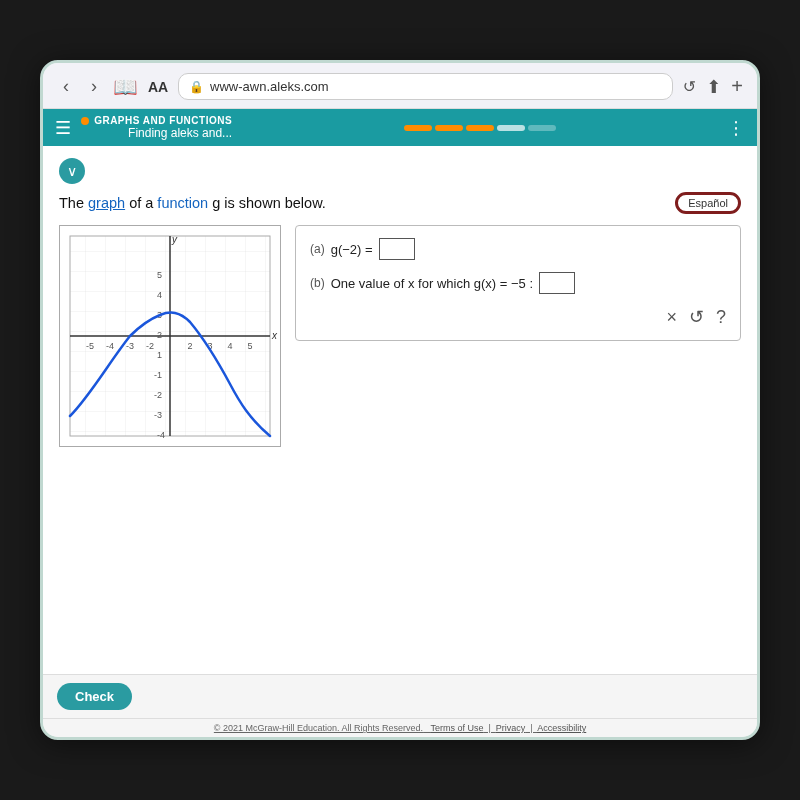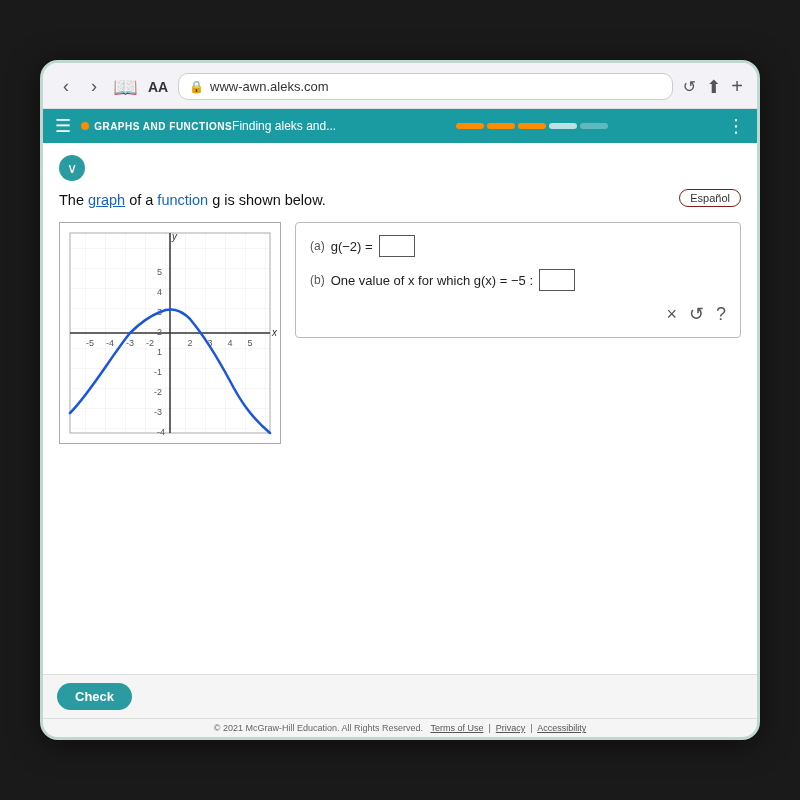--- a/index.html
+++ b/index.html
@@ -109,21 +109,22 @@
     }
 
     .hamburger {
       color: white;
       font-size: 18px;
       cursor: pointer;
     }
 
     .topic-info {
       display: flex;
-      flex-direction: row;
+      flex-direction: column;
+      text-align: right;
     }
 
     .topic-category {
       color: #fff;
       font-size: 10px;
       font-weight: 600;
       text-transform: uppercase;
       letter-spacing: 0.5px;
       display: flex;
       align-items: center;
@@ -206,21 +207,21 @@
 
     .question-text {
       font-size: 14.5px;
       line-height: 1.6;
       color: #111;
       flex: 1;
     }
 
     .espanol-btn {
       background: white;
-      border: 1px solid #7f1d1d;
+      border: 3px solid #7f1d1d;
       border-radius: 12px;
       padding: 2px 10px;
       font-size: 11px;
       color: #333;
       cursor: pointer;
       white-space: nowrap;
       margin-left: 10px;
     }
 
     .graph-link {
@@ -331,20 +332,21 @@
 
     
     .footer {
       background: #f5f5f5;
       border-top: 1px solid #ddd;
       padding: 4px 8px;
       font-size: 9px;
       color: #666;
       text-align: center;
       flex-shrink: 0;
+      text-decoration: underline;
     }
 
     .footer a {
       color: #555;
       text-decoration: underline;
       cursor: pointer;
     }
 
     
     .graph-svg {

